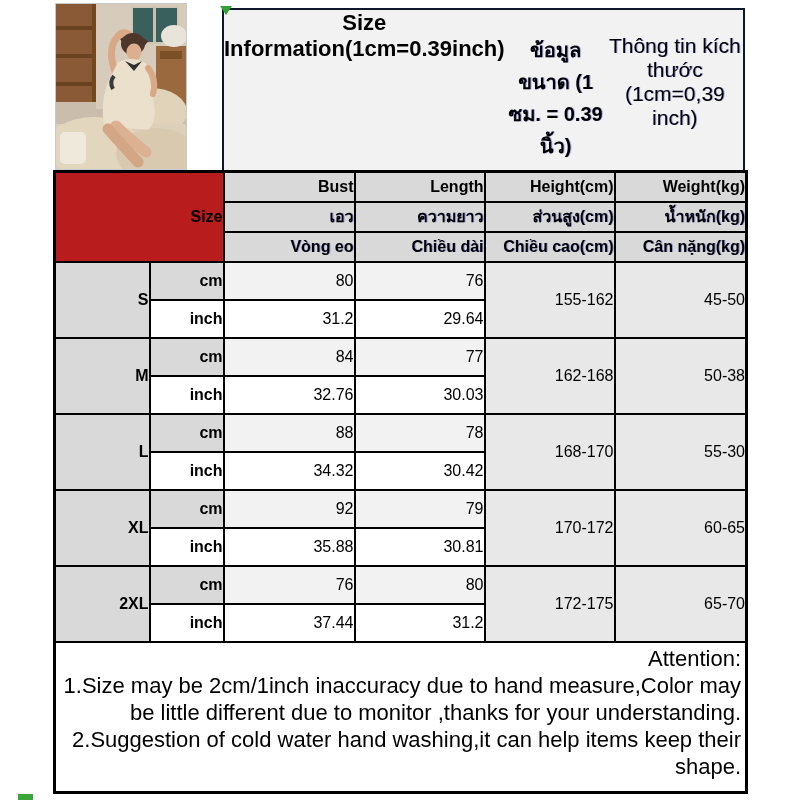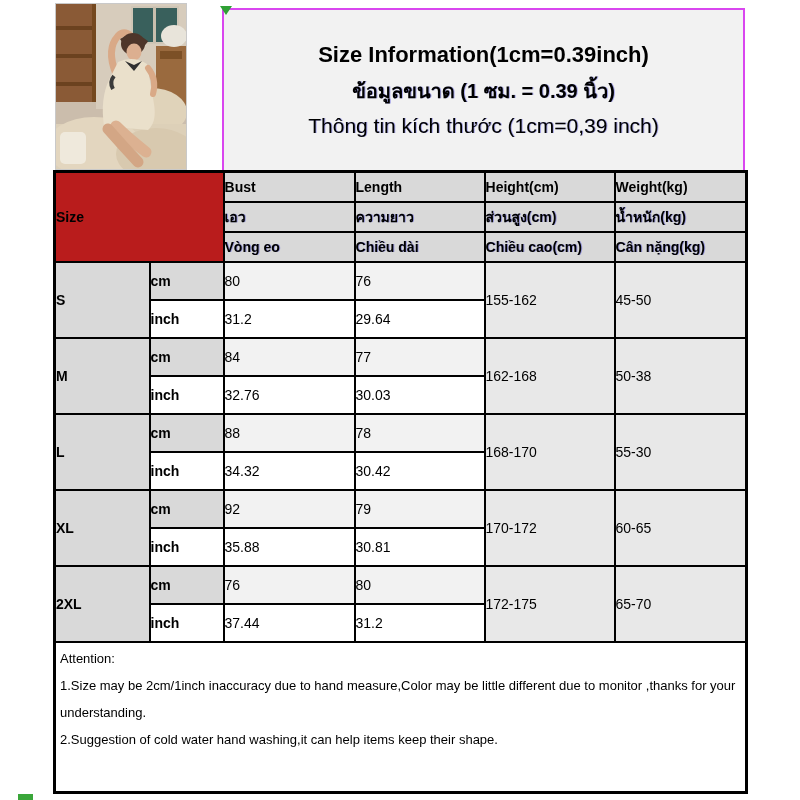--- a/index.html
+++ b/index.html
@@ -10,58 +10,58 @@
 
   
   .photo {
     position:absolute; left:55px; top:3px; width:130px; height:165px;
     border:1px solid #c9c9c9; background:#cbbdac; overflow:hidden;
   }
   .photo svg { display:block; filter:blur(.4px); }
 
   .title-box {
     position:absolute; left:222px; top:8px; width:523px; height:164px;
-    background:#f2f2f2; border:2px solid #d946ef; box-sizing:border-box;
-    display:flex; flex-direction:column; justify-content:center;
+    background:#f2f2f2; border:2px solid #0f172a; box-sizing:border-box;
+    display:flex; flex-direction:row; justify-content:center;
     text-align:center; row-gap:7px;
   }
   .title-en { font-size:22px; font-weight:bold; }
   .title-th { font-size:20px; font-weight:bold; }
   .title-vi { font-size:21px; font-weight:normal; }
   .corner-tri {
     position:absolute; left:-4px; top:-4px; width:0; height:0;
     border-left:6px solid transparent; border-right:6px solid transparent;
     border-top:9px solid #2fa135;
   }
 
   
   table.size-table {
     position:absolute; left:53px; top:170px; width:692px;
     border-collapse:collapse; table-layout:fixed; border:3px solid #000;
   }
   .size-table td {
-    border:2px solid #000; padding:0; text-align:left; vertical-align:middle;
-    font-size:14px; box-sizing:border-box; overflow:hidden;
+    border:2px solid #000; padding:0; text-align:right; vertical-align:middle;
+    font-size:16px; box-sizing:border-box; overflow:hidden;
   }
   tr.hrow  { height:30px; }
   tr.drow  { height:38px; }
   .hdr       { background:#d9d9d9; font-weight:bold; }
   .size-big  { background:#b91c1c; font-weight:bold; font-size:34px; }
   .sizecell  { background:#d9d9d9; font-weight:bold; font-size:19px; }
   .unit-cm   { background:#d9d9d9; font-weight:bold; }
   .unit-inch { background:#ffffff; font-weight:bold; }
   .val-cm    { background:#f2f2f2;margin-top:12px; }
   .val-inch  { background:#ffffff; }
   .range     { background:#e8e8e8;margin-top:9px; }
-  .mlt       { text-shadow:1px 0 0 rgba(30,30,220,0.35); }
+  .mlt       { text-shadow:1px 0 0 rgba(30,30,220,0.35);margin-top:24px; }
 
   
   td.attn {
-    text-align:left; vertical-align:top; padding:2px 4px; background:#ffffff;
-    font-size:13px; line-height:27px; font-weight:400; height:151px;
+    text-align:right; vertical-align:top; padding:2px 4px; background:#ffffff;
+    font-size:22px; line-height:27px; font-weight:400; height:151px;
   }
 
   .sliver { position:absolute; left:18px; top:794px; width:15px; height:6px; background:#3aa63a; }
 </style>
 </head>
 <body>
 
 <div class="page">
 
   <div class="photo">

